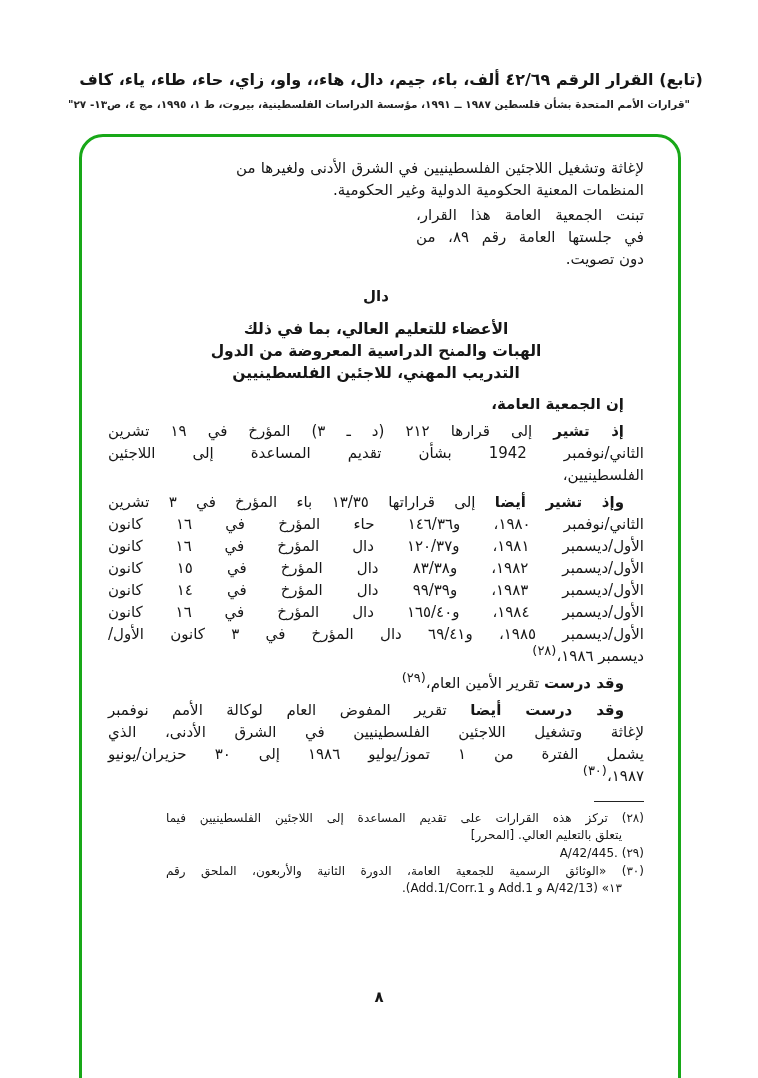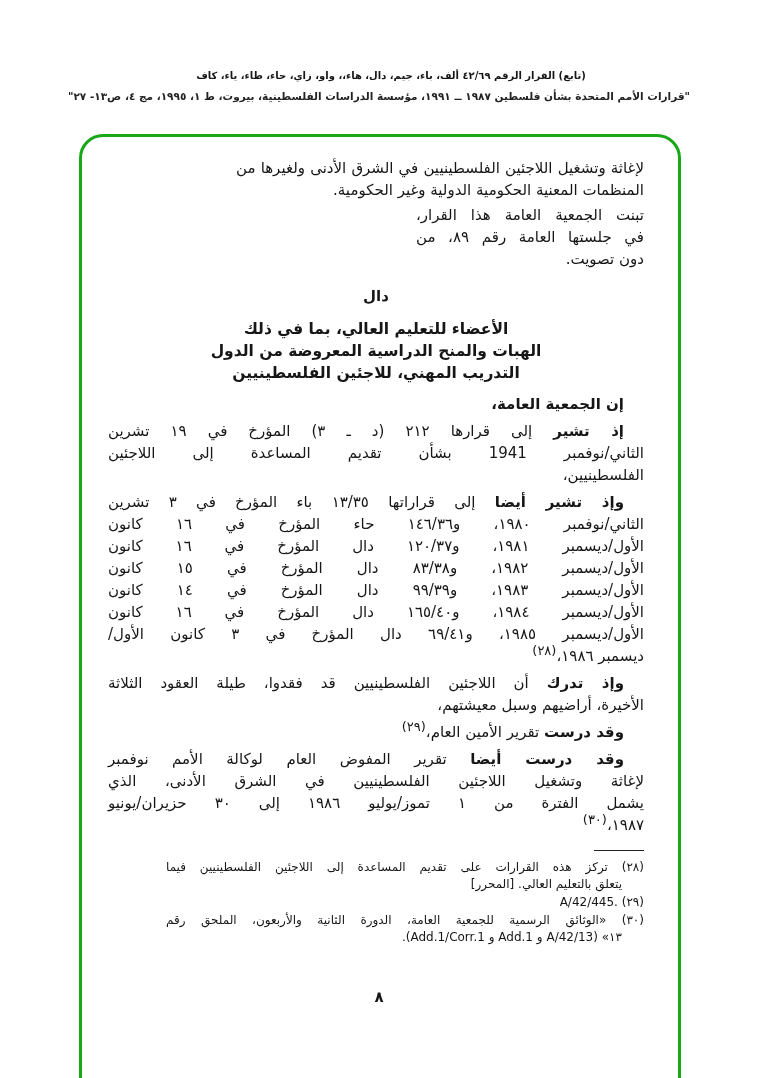--- a/index.html
+++ b/index.html
@@ -3,21 +3,21 @@
 <meta charset="utf-8">
 <style>
   html,body { margin:0; padding:0; background:#e8e8e8; }
   .page {
     position:relative; width:758px; height:1078px; margin:0 auto;
     background:#ffffff; color:#161616; overflow:hidden;
     font-family:"DejaVu Sans", sans-serif;
   }
   
   .header { position:absolute; top:70px; left:0; right:0; text-align:center; direction:rtl; }
-  .header-line1 { font-size:10px; font-weight:bold; letter-spacing:0.2px;padding-left:24px; }
+  .header-line1 { font-size:16px; font-weight:bold; letter-spacing:0.2px;padding-left:24px; }
   .header-line2 { font-size:10.5px; font-weight:bold; margin-top:9px; color:#222; }
   
   .frame {
     position:absolute; left:79px; top:134px; width:602px; height:980px;
     box-sizing:border-box; border:3px solid #18a818; border-radius:24px;
     padding:20px 34px 0 26px; direction:rtl; overflow:hidden;
     font-size:15px; line-height:22px;
   }
   .line { text-align:right; }
   .jline { text-align:justify; text-align-last:justify; }
@@ -71,42 +71,38 @@
         <div class="line cline">الأعضاء للتعليم العالي، بما في ذلك</div>
         <div class="line cline">الهبات والمنح الدراسية المعروضة من الدول</div>
         <div class="line cline">التدريب المهني، للاجئين الفلسطينيين</div>
       </div>
 
     <div class="preamble line rline indent">إن الجمعية العامة،</div>
 
     <div class="para">
       <div class="line jline indent"><span class="lead">إذ تشير</span><span> إلى قرارها ٢١٢ (د ـ ٣) المؤرخ في ١٩ تشرين</span></div>
       <div>
-          <div class="line jline">الثاني/نوفمبر 1941 بشأن تقديم المساعدة إلى اللاجئين</div>
+          <div class="line jline">الثاني/نوفمبر 1942 بشأن تقديم المساعدة إلى اللاجئين</div>
         </div>
       <div class="line rline"><span>الفلسطينيين،</span></div>
     </div>
 
     <div class="para">
       <div class="line jline indent"><span class="lead">وإذ تشير أيضا</span><span> إلى قراراتها ١٣/٣٥ باء المؤرخ في ٣ تشرين</span></div>
       <div>
           <div class="line jline">الثاني/نوفمبر ١٩٨٠، و١٤٦/٣٦ حاء المؤرخ في ١٦ كانون</div>
           <div class="line jline">الأول/ديسمبر ١٩٨١، و١٢٠/٣٧ دال المؤرخ في ١٦ كانون</div>
           <div class="line jline">الأول/ديسمبر ١٩٨٢، و٨٣/٣٨ دال المؤرخ في ١٥ كانون</div>
           <div class="line jline">الأول/ديسمبر ١٩٨٣، و٩٩/٣٩ دال المؤرخ في ١٤ كانون</div>
           <div class="line jline">الأول/ديسمبر ١٩٨٤، و١٦٥/٤٠ دال المؤرخ في ١٦ كانون</div>
           <div class="line jline">الأول/ديسمبر ١٩٨٥، و٦٩/٤١ دال المؤرخ في ٣ كانون الأول/</div>
         </div>
       <div class="line rline"><span>ديسمبر ١٩٨٦،</span><sup class="fnref">(٢٨)</sup></div>
     </div>
 
-    <div class="para">
-      <div class="line jline indent"><span class="lead">وإذ تدرك</span><span> أن اللاجئين الفلسطينيين قد فقدوا، طيلة العقود الثلاثة</span></div>
-      <div class="line rline"><span>الأخيرة، أراضيهم وسبل معيشتهم،</span></div>
-    </div>
 
     <div class="para">
       <div class="line rline indent"><span class="lead">وقد درست</span><span> تقرير الأمين العام،</span><sup class="fnref">(٢٩)</sup></div>
     </div>
 
     <div class="para">
       <div class="line jline indent"><span class="lead">وقد درست أيضا</span><span> تقرير المفوض العام لوكالة الأمم نوفمبر</span></div>
       <div>
           <div class="line jline">لإغاثة وتشغيل اللاجئين الفلسطينيين في الشرق الأدنى، الذي</div>
           <div class="line jline">يشمل الفترة من ١ تموز/يوليو ١٩٨٦ إلى ٣٠ حزيران/يونيو</div>

